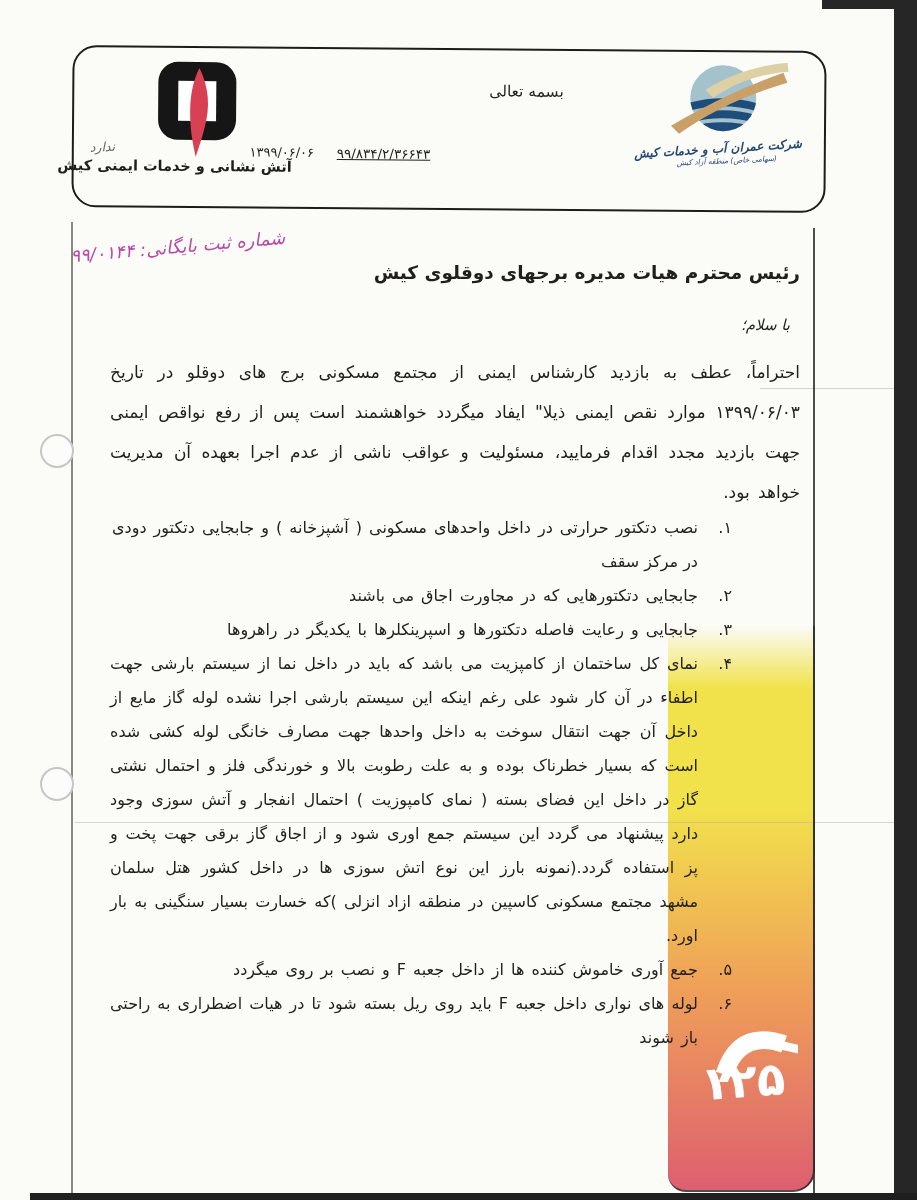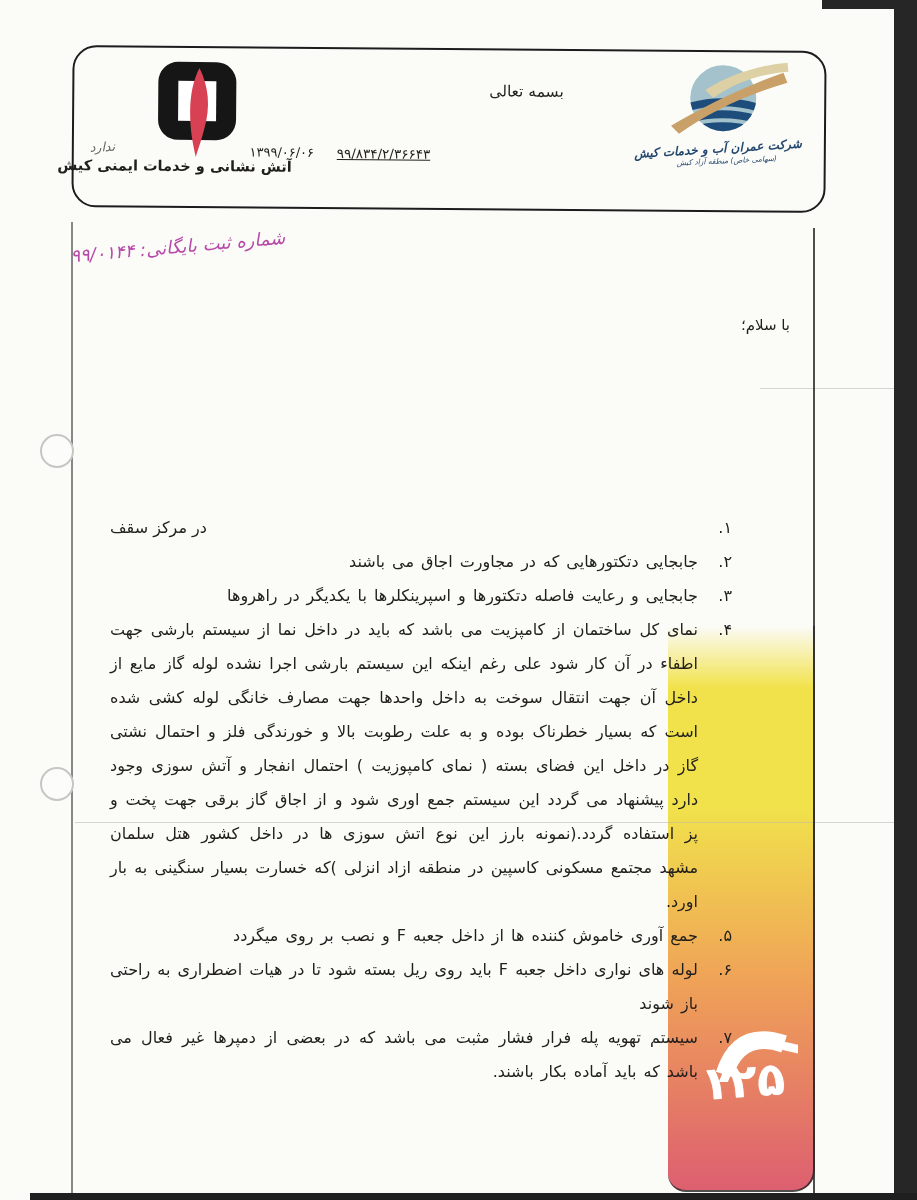--- a/index.html
+++ b/index.html
@@ -56,30 +56,30 @@
   .company-caption-sub{color:#2a4d74;font-size:7.5px;font-style:italic;transform:rotate(-3deg);margin-top:1px;}
   
   .archive-note{
     position:absolute;left:70px;top:236px;z-index:3;color:#b23aa2;
     font-size:18px;font-style:italic;font-weight:500;transform:rotate(-5deg);
     letter-spacing:1px;opacity:.92;
   }
   
   .recipient{position:absolute;right:117px;top:262px;width:700px;z-index:2;
     font-size:18.5px;font-weight:bold;text-align:right;}
-  .salutation{position:absolute;right:127px;top:316px;z-index:2;font-size:15px;}
+  .salutation{position:absolute;right:127px;top:316px;z-index:2;font-size:15px;font-style:italic;}
   .intro{position:absolute;right:117px;top:352px;width:690px;z-index:2;
     font-size:17px;line-height:40px;text-align:justify;word-spacing:3px;}
   .list{position:absolute;right:117px;top:511px;width:690px;z-index:2;
     padding-right:68px;box-sizing:border-box;font-size:16px;line-height:34px;}
   .item{display:flex;align-items:flex-start;}
   .item .num{flex:0 0 34px;white-space:nowrap;}
   .item .txt{flex:1 1 auto;min-width:0;}
   .item .t1{text-align:justify;word-spacing:2px;}
-  .item .t2{text-align:left;}
+  .item .t2{text-align:right;}
 </style>
 </head>
 <body>
 
 <div class="canvas">
 
   <div class="ribbon" style="background: linear-gradient(rgba(255, 255, 255, 0) 0%, rgb(241, 226, 75) 11%, rgb(241, 226, 75) 32%, rgb(239, 160, 88) 64%, rgb(221, 95, 112) 100%);"></div>
 
   <div class="crease crease-1"></div>
   <div class="crease crease-2"></div>
@@ -119,26 +119,29 @@
           <path d="M44,30 C72,12 98,5 126,2 L127,11 C100,13 74,22 52,38 Z" fill="#ddd0a4"></path>
         </svg>
       </span>
       <div class="company-caption">شرکت عمران آب و خدمات کیش</div>
       <div class="company-caption-sub">(سهامی خاص) منطقه آزاد کیش</div>
     </div>
   </div>
 
   <div class="archive-note">شماره ثبت بایگانی: ۹۹/۰۱۴۴</div>
 
+  <div class="recipient">رئیس محترم هیات مدیره برجهای دوقلوی کیش</div>
   <div class="salutation">با سلام؛</div>
+  <div class="intro">احتراماً، عطف به بازدید کارشناس ایمنی از مجتمع مسکونی برج های دوقلو در تاریخ ۱۳۹۹/۰۶/۰۳ موارد نقص ایمنی ذیلا" ایفاد میگردد خواهشمند است پس از رفع نواقص ایمنی جهت بازدید مجدد اقدام فرمایید، مسئولیت و عواقب ناشی از عدم اجرا بعهده آن مدیریت خواهد بود.</div>
 
   <div class="list">
       <div class="item">
         <span class="num">۱.</span>
         <div class="txt">
+          <div class="t1">نصب دتکتور حرارتی در داخل واحدهای مسکونی ( آشپزخانه ) و جابجایی دتکتور دودی</div>
           <div class="t2">در مرکز سقف</div>
         </div>
       </div>
       <div class="item">
         <span class="num">۲.</span>
         <div class="txt">
           <div class="t1">جابجایی دتکتورهایی که در مجاورت اجاق می باشند</div>
         </div>
       </div>
       <div class="item">
@@ -158,26 +161,20 @@
         <div class="txt">
           <div class="t1">جمع آوری خاموش کننده ها از داخل جعبه F و نصب بر روی میگردد</div>
         </div>
       </div>
       <div class="item">
         <span class="num">۶.</span>
         <div class="txt">
           <div class="t1">لوله های نواری داخل جعبه F باید روی ریل بسته شود تا در هیات اضطراری به راحتی باز شوند</div>
         </div>
       </div>
-      <div class="item">
-        <span class="num">۷.</span>
-        <div class="txt">
-          <div class="t1">سیستم تهویه پله فرار فشار مثبت می باشد که در بعضی از دمپرها غیر فعال می باشد که باید آماده بکار باشند.</div>
-        </div>
-      </div>
     </div>
 
   <div class="phone-wrap">
     <svg width="104" height="78" viewBox="0 0 120 92">
       <g transform="rotate(-27 60 46)" fill="#ffffff">
         <path d="M13,60 Q60,13 107,60 L92,75 Q60,41 28,75 Z"></path>
         <rect x="0" y="70" width="30" height="10" rx="2" transform="rotate(-40 15 75)"></rect>
         <rect x="90" y="70" width="30" height="10" rx="2" transform="rotate(40 105 75)"></rect>
       </g>
     </svg>

